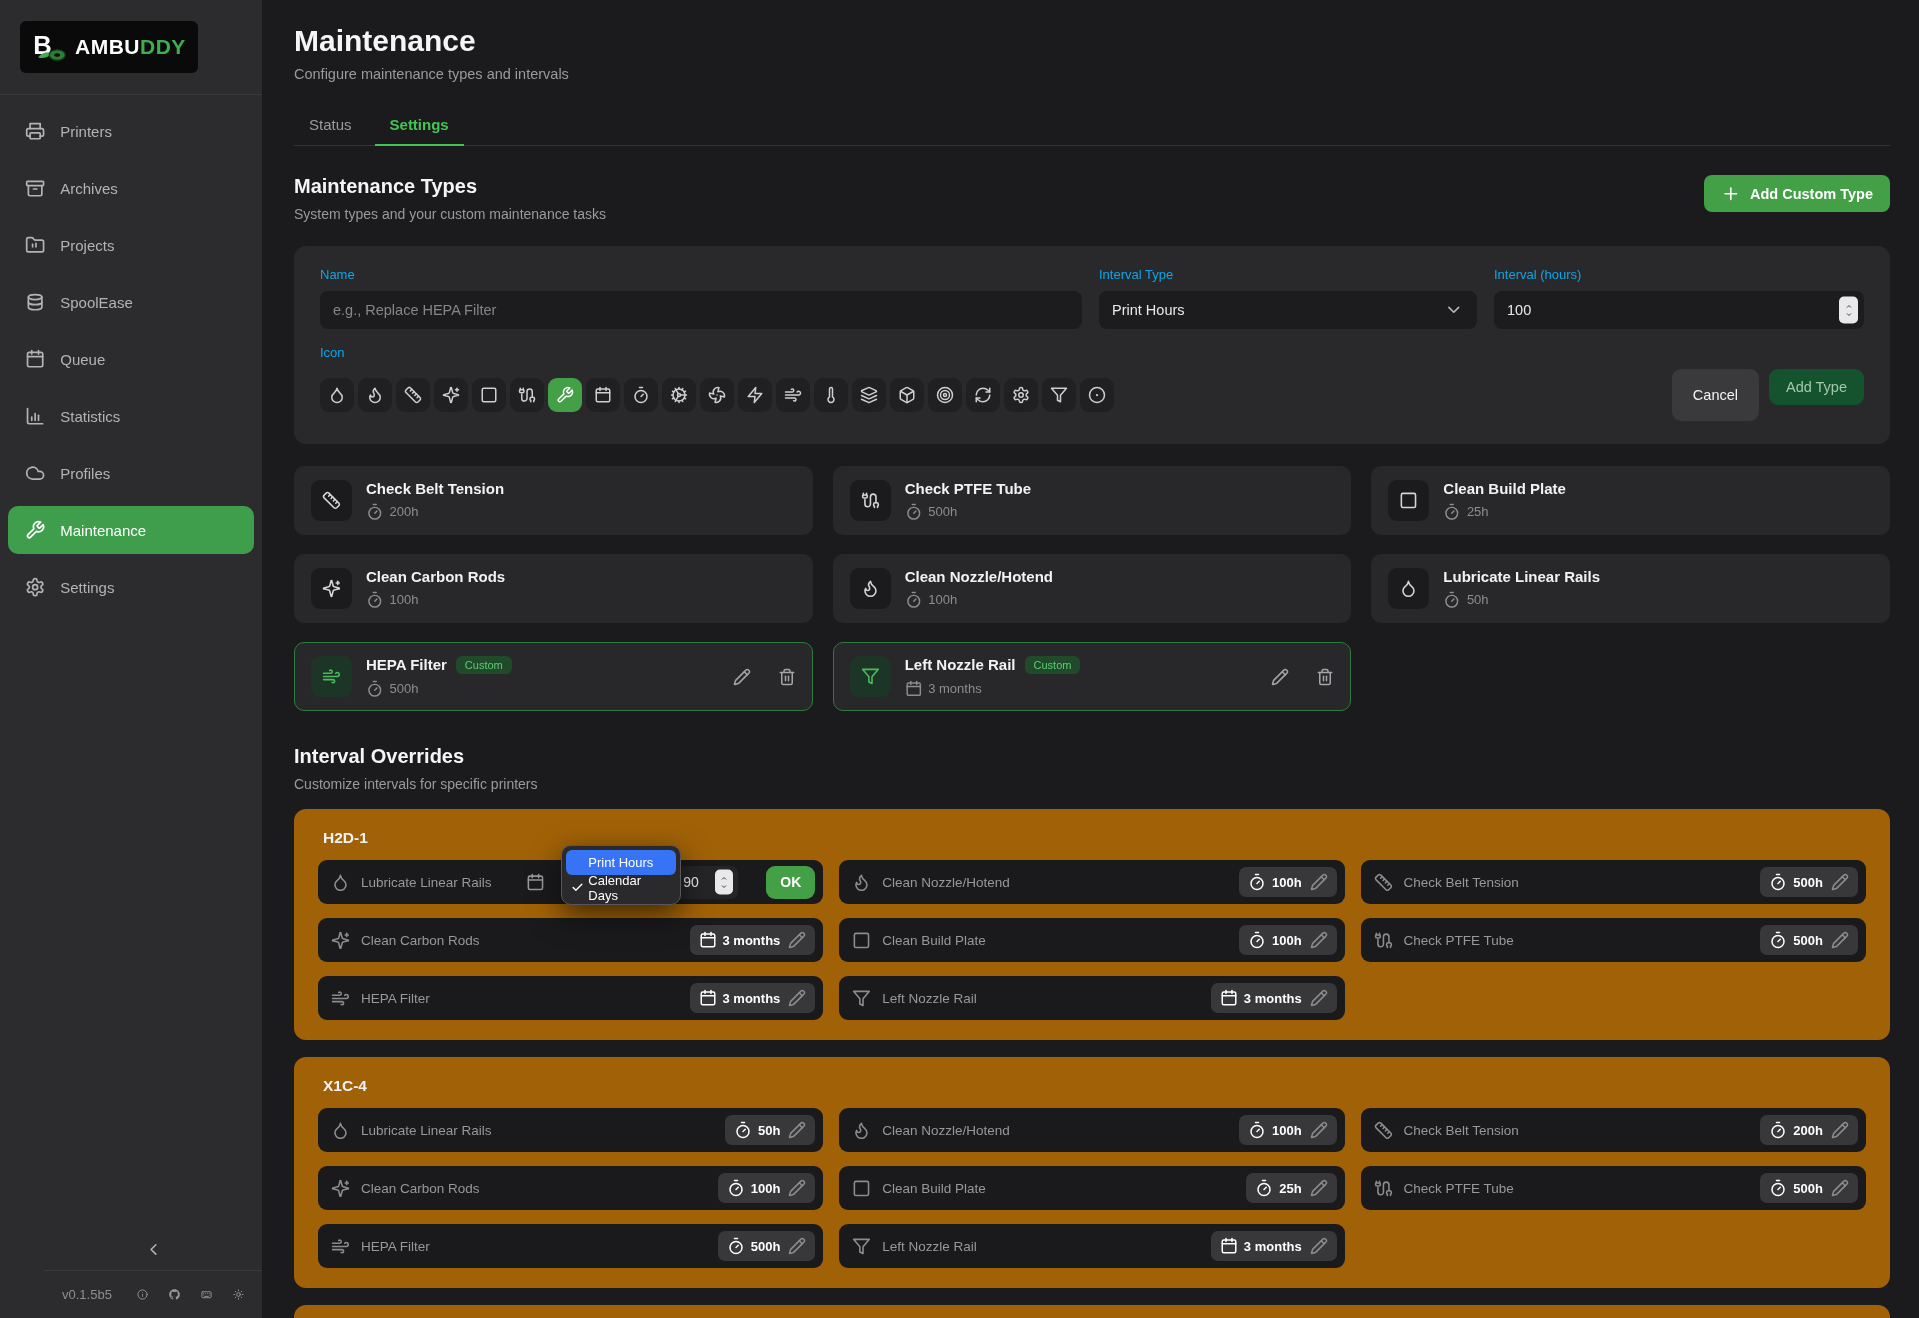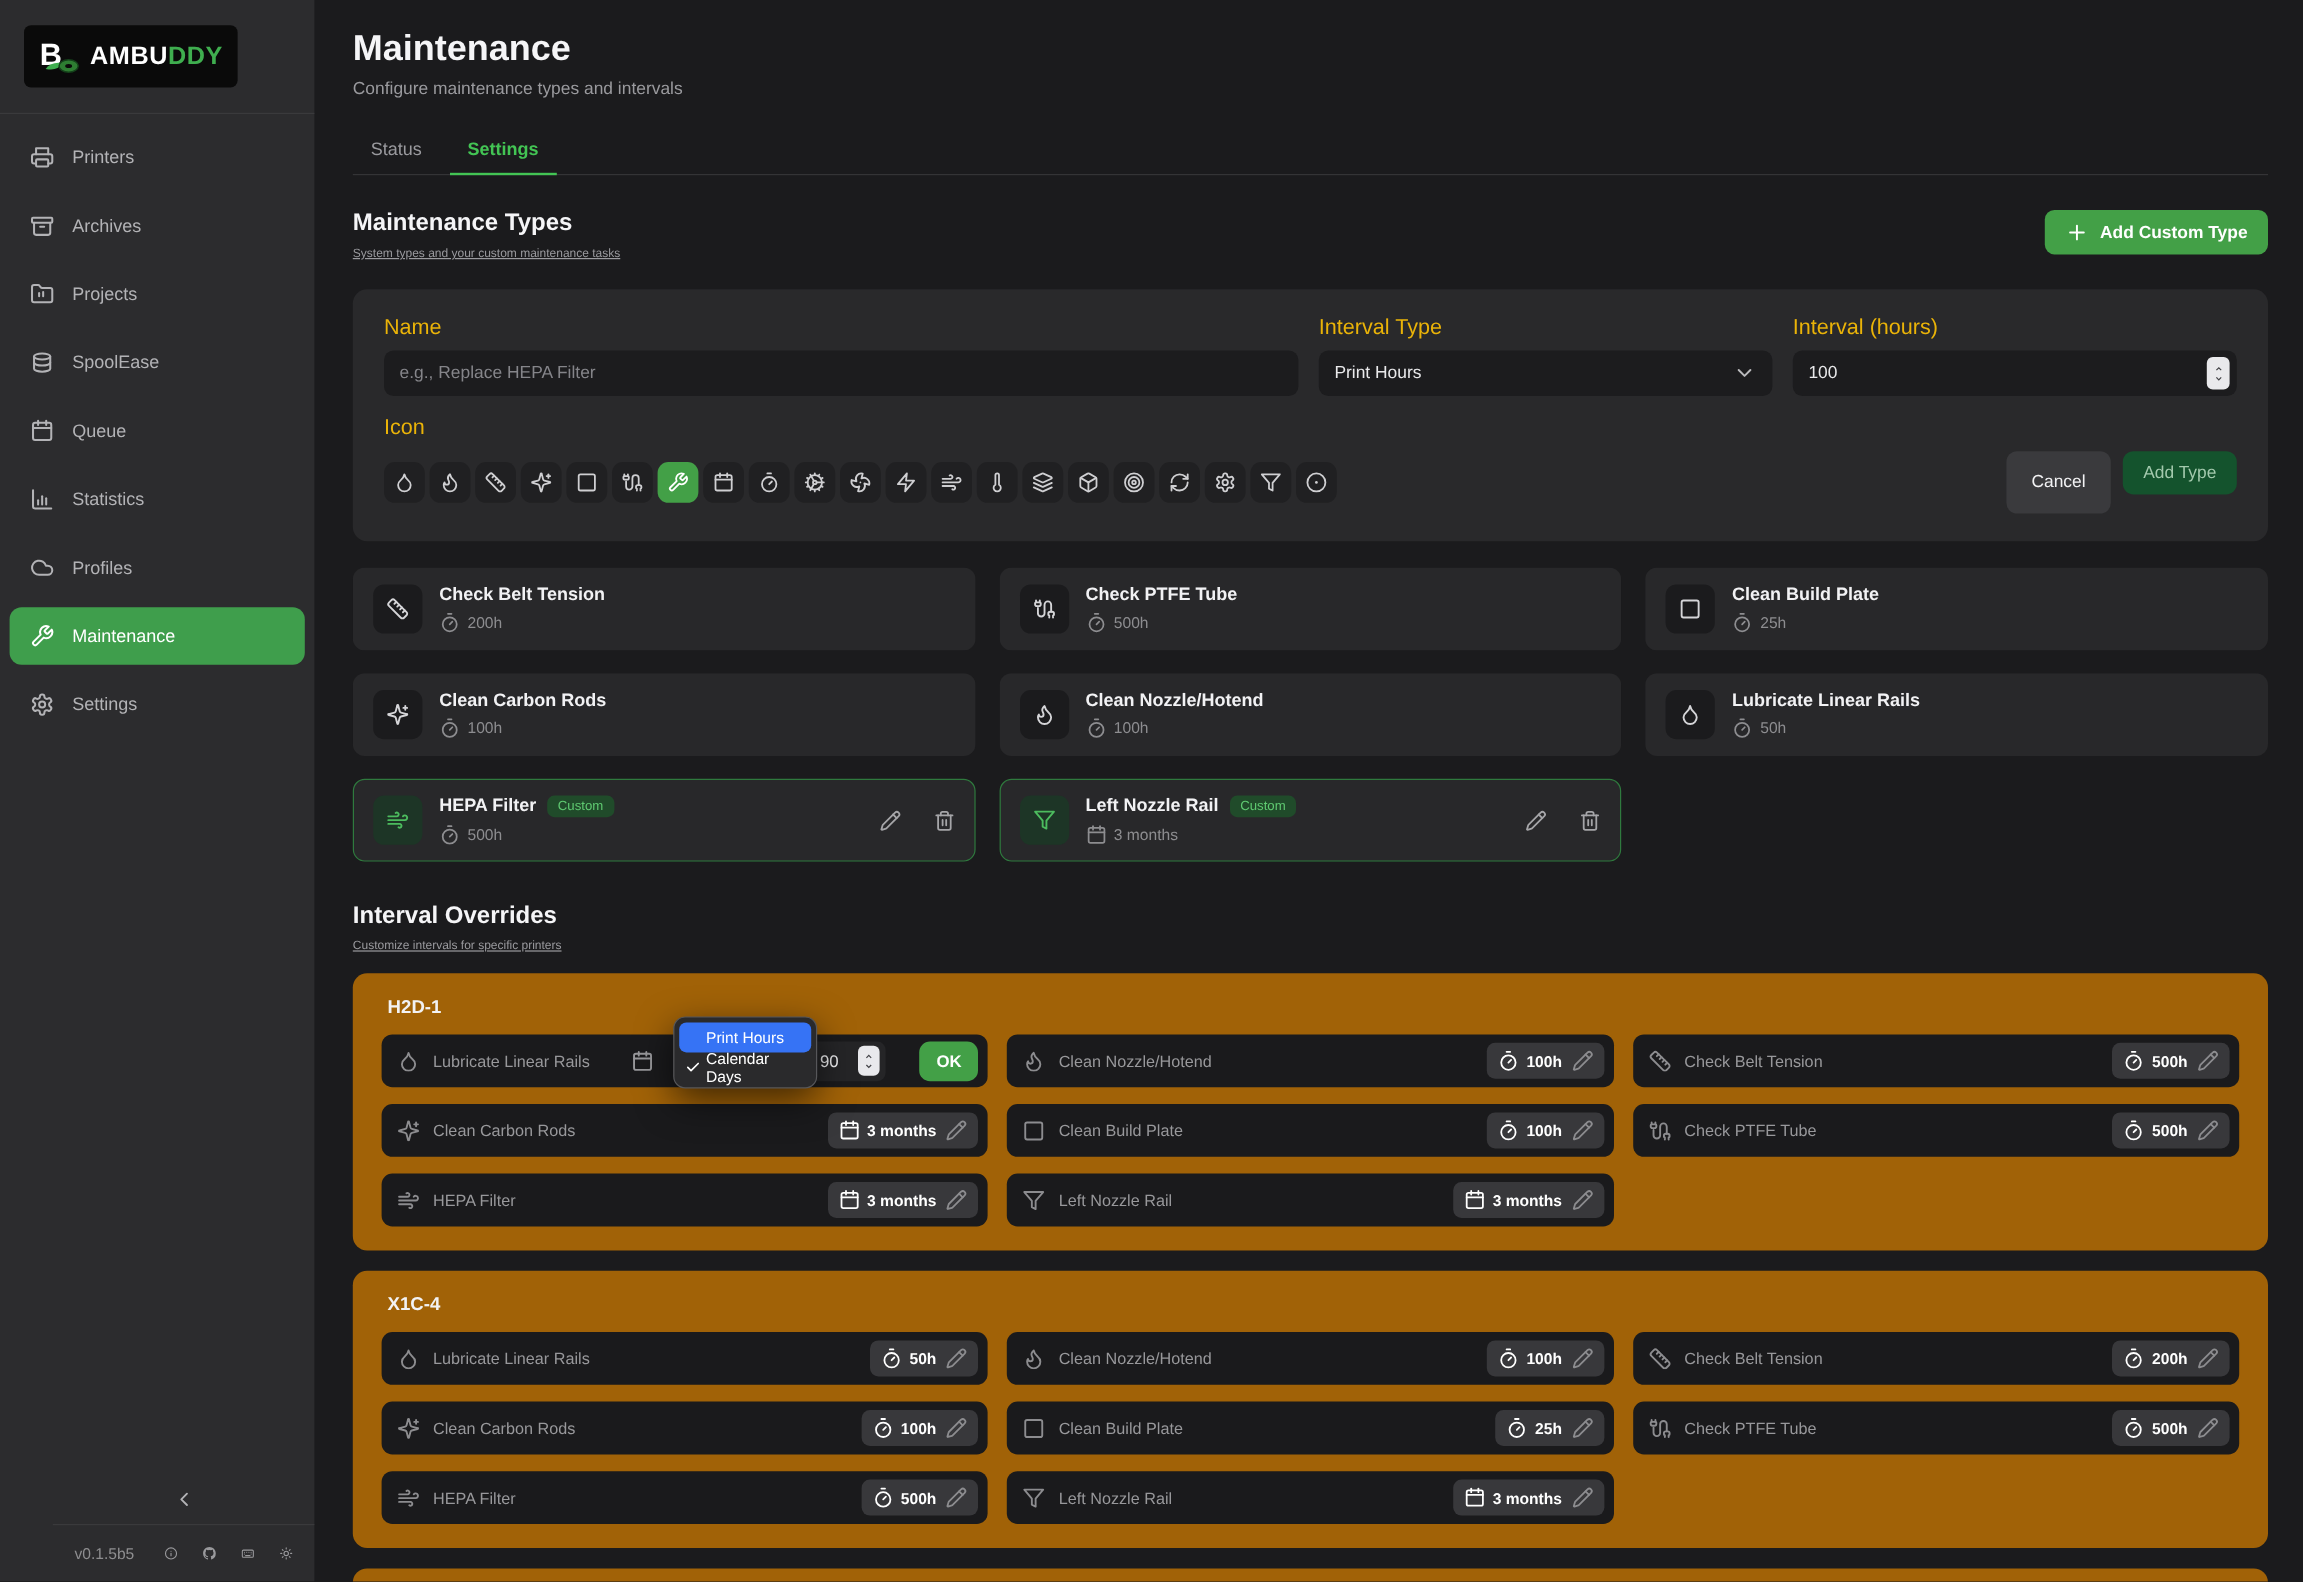--- a/index.html
+++ b/index.html
@@ -34,28 +34,28 @@
   
   .main { flex:1; padding:24px 29px 0 32px; position:relative; }
   h1 { font-size:30px; font-weight:bold; color:#f5f5f7; }
   .page-sub { color:#9a9a9e; font-size:14.5px; margin-top:8px; }
   .tabs { display:flex; gap:8px; margin-top:24px; border-bottom:1px solid #343436; }
   .tab { padding:10px 15px 11px; font-size:15px; color:#9a9a9e; border-bottom:2px solid transparent; margin-bottom:-1px; cursor:pointer; }
   .tab.active { color:#43c454; border-bottom-color:#43c454; font-weight:bold; }
 
   .section-head { display:flex; justify-content:space-between; align-items:flex-start; margin-top:29px; }
   h2 { font-size:20px; font-weight:bold; color:#f5f5f7; }
-  .section-sub { color:#9a9a9e; font-size:10px; margin-top:8px;text-decoration:underline; }
+  .section-sub { color:#9a9a9e; font-size:14px; margin-top:8px; }
   .btn-add { background:#43a047; color:#fff; height:37px; border-radius:8px; padding:0 17px; display:flex; align-items:center; gap:9px; font-size:14.5px; font-weight:bold; }
   .btn-add svg { width:16px; height:16px; }
 
   
   .form-card { background:#29292b; border-radius:12px; margin-top:24px; padding:21px 26px 23px; }
   .form-grid { display:grid; grid-template-columns:1fr 378px 370px; gap:17px; }
-  .f-label { display:block; font-size:18px; color:#eab308; margin-bottom:9px; }
+  .f-label { display:block; font-size:13px; color:#0ea5e9; margin-bottom:9px; }
   .input { width:100%; background:#1c1c1e; border:none; outline:none; border-radius:8px; height:38px; color:#e9e9eb; font-size:14.5px; padding:0 13px; }
   .input::placeholder { color:#85858a; }
   .select { display:flex; align-items:center; justify-content:space-between; cursor:pointer; }
   .select .chev { color:#b9b9bc; } .select .chev svg { width:15px; height:15px; }
   .numwrap { position:relative; }
   .numwrap .input { padding-right:32px; }
   .stepper { position:absolute; right:6px; top:50%; transform:translateY(-50%); width:19px; height:27px; background:#e9e9ec; border-radius:5px; display:flex; flex-direction:column; align-items:center; justify-content:center; color:#424246; cursor:pointer; }
   .stepper svg { width:10px; height:8px; }
 
   .icon-label-row { margin-top:16px; }

